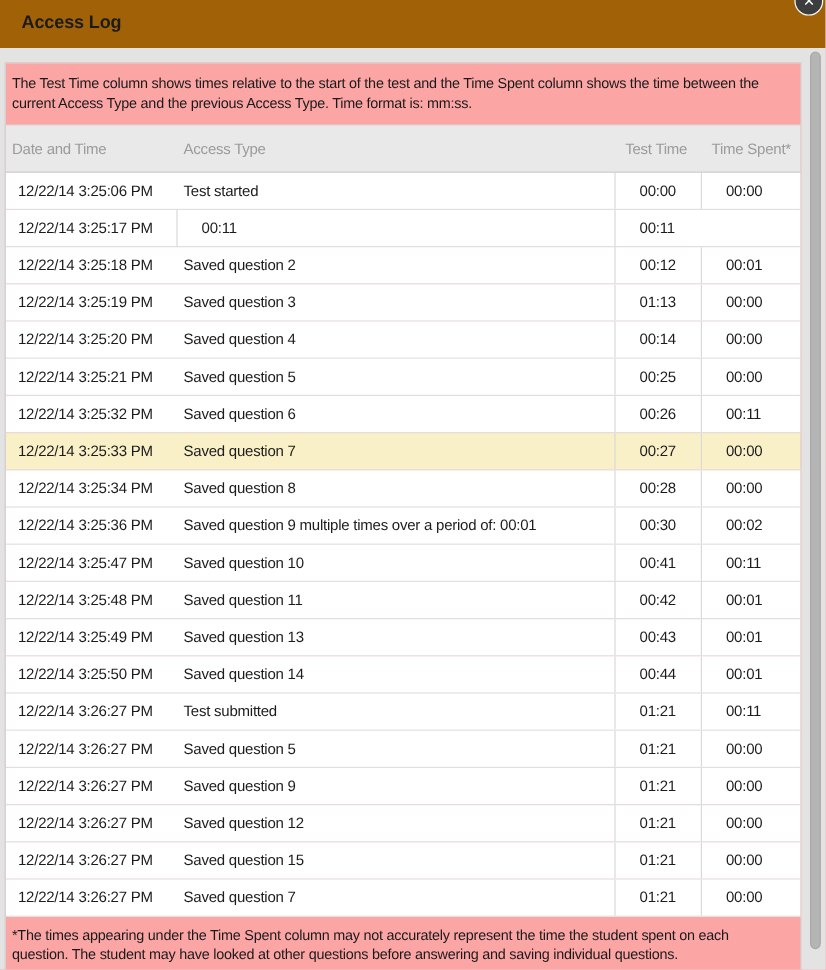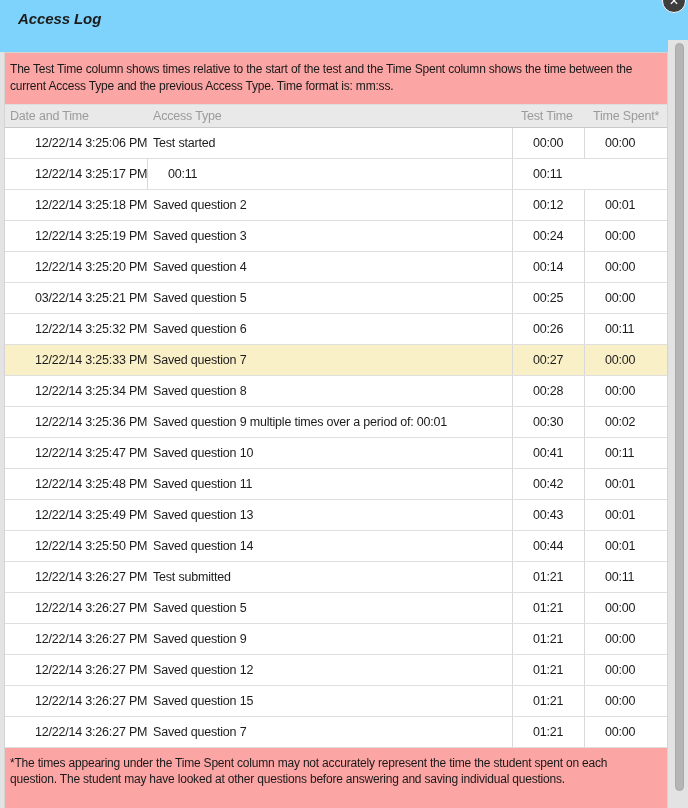--- a/index.html
+++ b/index.html
@@ -6,24 +6,23 @@
   body{
     width:688px;height:808px;
     position:relative;overflow:hidden;
     background:#e3e3e3;
     font-family:"Liberation Sans",sans-serif;
     letter-spacing:-0.2px;
     -webkit-user-select:none;
   }
   
   .titlebar{
-    height:52px;box-sizing:border-box;
-    background:#7dd3fc;
+    height:40px;box-sizing:border-box;
+    background:#a16207;
     padding:10px 0 0 18px;
-    font-style:italic;
   }
   .titlebar .title{
     font-size:15px;font-weight:bold;color:#1b1b1b;letter-spacing:-0.1px;
   }
   .close-btn{
     position:absolute;top:-11px;right:2px;
     width:22px;height:22px;border-radius:50%;
     background:#3d3d3d;border:1px solid #fff;
     color:#fff;text-align:center;line-height:22px;font-size:12px;
     cursor:pointer;z-index:5;
@@ -39,36 +38,36 @@
     font-size:12px;line-height:1.4;color:#1a1a1a;
   }
   
   .grid-row{
     display:grid;
     grid-template-columns:142px 1fr 72px 83px;
     align-items:center;
     box-sizing:border-box;
   }
   .thead{
-    height:24px;
+    height:40px;
     background:#e9e9e9;
     border-top:1px solid #dedede;
     border-bottom:1px solid #c9c9c9;
     color:#9b9b9b;font-size:12.5px;
   }
   .thead .c1{padding-left:5px;}
   .thead .c2{padding-left:6px;}
   .thead .c3,.thead .c4{padding-left:9px;}
   .tbody .row{
     height:31px;
     border-bottom:1px solid #dfdfdf;
     font-size:12.5px;color:#1c1c1c;
     background:#fff;
   }
-  .row .c1{padding-left:10px;white-space:nowrap;margin-left:20px;}
+  .row .c1{padding-left:10px;white-space:nowrap;}
   .row .c2{padding-left:6px;white-space:nowrap;overflow:hidden;}
   .row .c3,.row .c4{
     padding-left:20px;white-space:nowrap;
     border-left:1px solid #d9d9d9;
     align-self:stretch;display:flex;align-items:center;
     box-sizing:border-box;
   }
   .row.highlight{background:var(--highlight,#faf0c8);}
   
   .footnote{
@@ -124,33 +123,33 @@
   <div class="grid-row row">
     <div class="c1">12/22/14 3:25:18 PM</div>
     <div class="c2">Saved question 2</div>
     <div class="c3">00:12</div>
     <div class="c4">00:01</div>
   </div>
 
   <div class="grid-row row">
     <div class="c1">12/22/14 3:25:19 PM</div>
     <div class="c2">Saved question 3</div>
-    <div class="c3">00:24</div>
+    <div class="c3">01:13</div>
     <div class="c4">00:00</div>
   </div>
 
   <div class="grid-row row">
     <div class="c1">12/22/14 3:25:20 PM</div>
     <div class="c2">Saved question 4</div>
     <div class="c3">00:14</div>
     <div class="c4">00:00</div>
   </div>
 
   <div class="grid-row row">
-    <div class="c1">03/22/14 3:25:21 PM</div>
+    <div class="c1">12/22/14 3:25:21 PM</div>
     <div class="c2">Saved question 5</div>
     <div class="c3">00:25</div>
     <div class="c4">00:00</div>
   </div>
 
   <div class="grid-row row">
     <div class="c1">12/22/14 3:25:32 PM</div>
     <div class="c2">Saved question 6</div>
     <div class="c3">00:26</div>
     <div class="c4">00:11</div>

